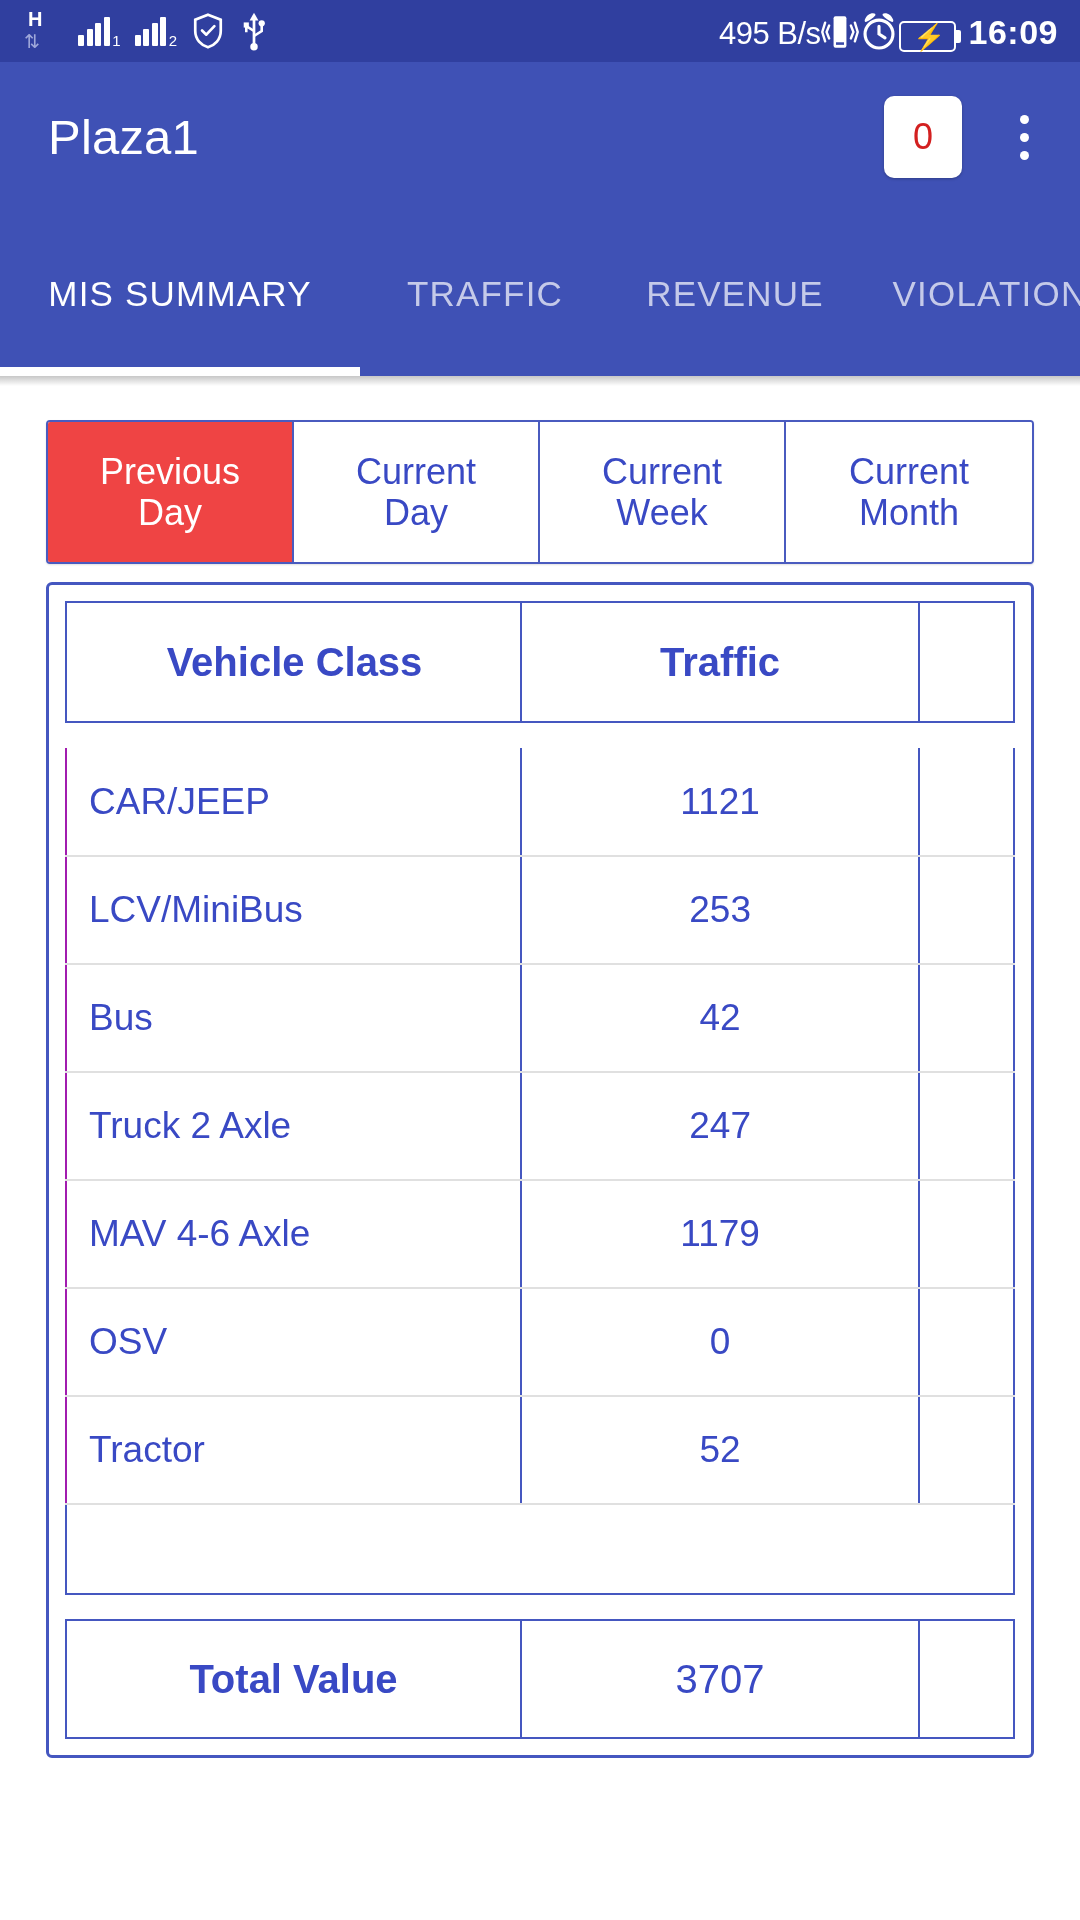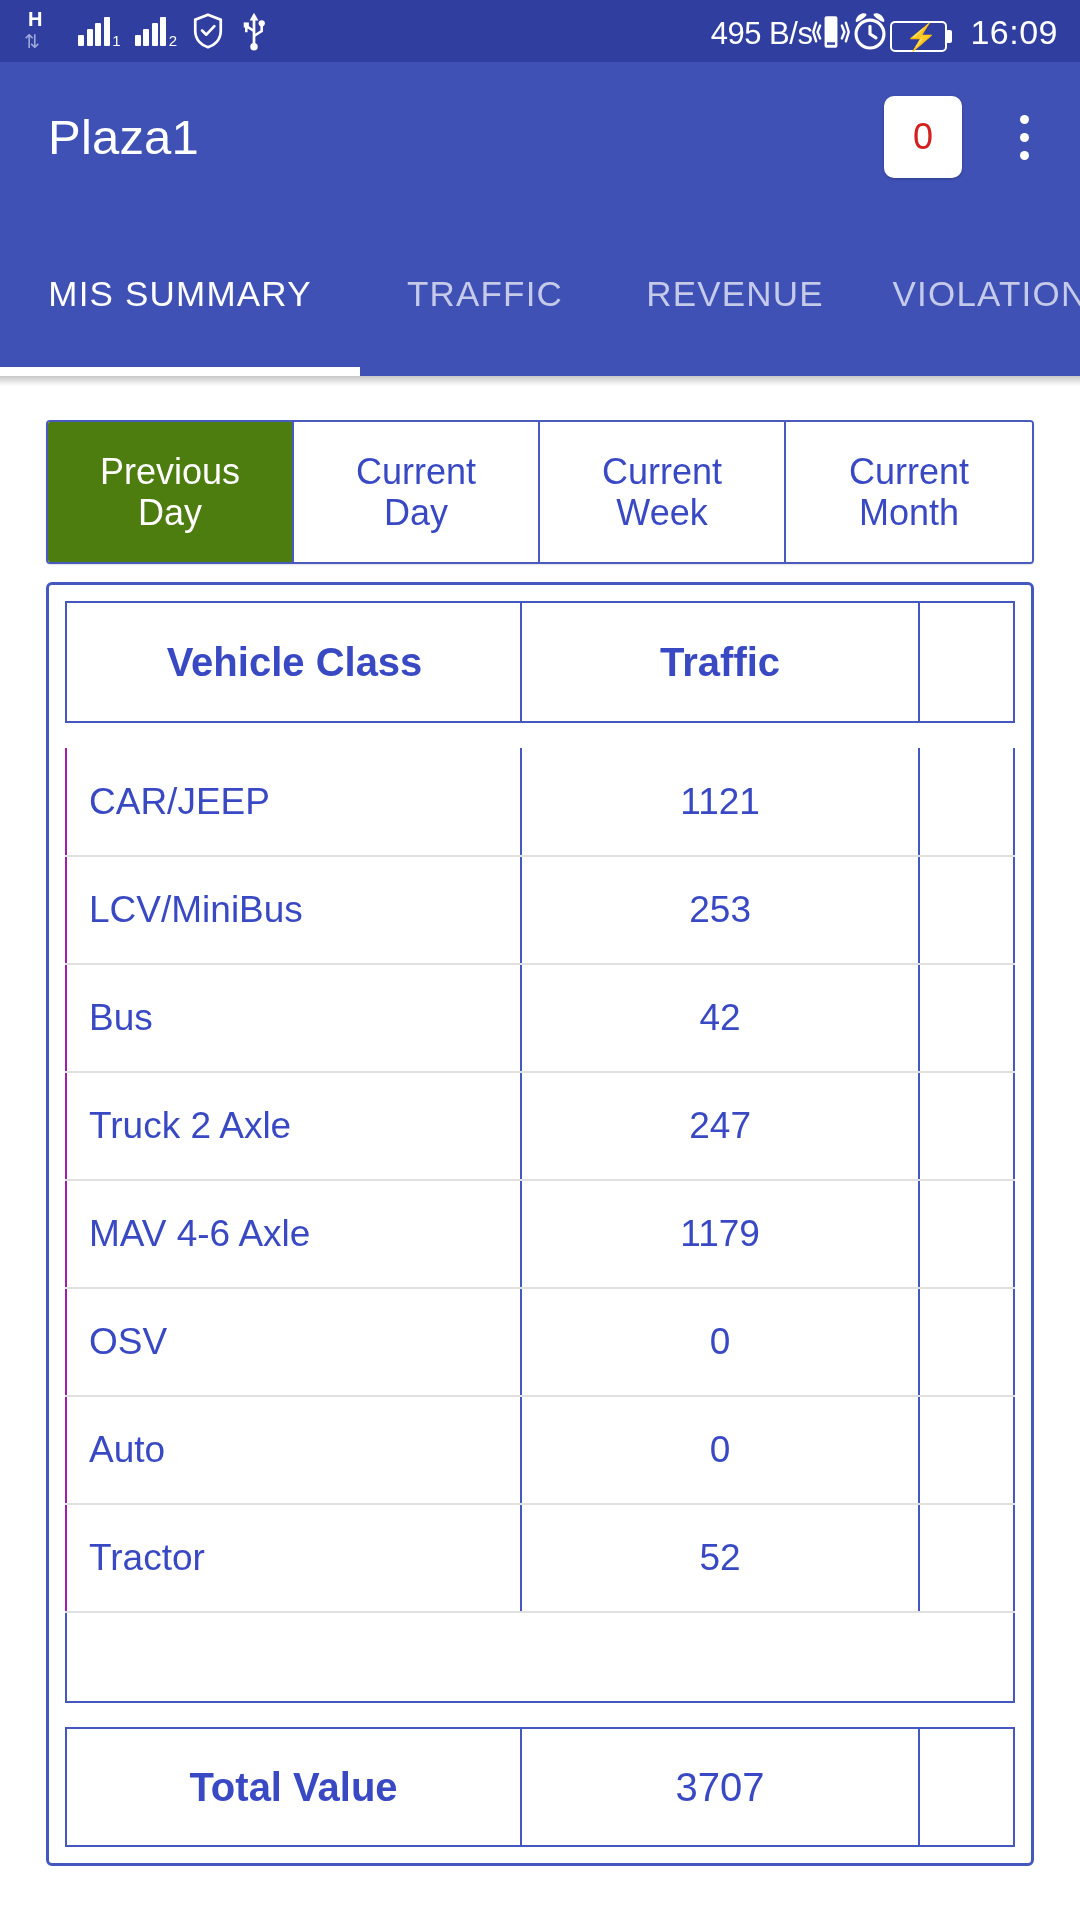--- a/index.html
+++ b/index.html
@@ -43,22 +43,22 @@
     font-size:15px; line-height:1; color:#ffffff;
   }
 
   .ic-svg { display:block; }
 
   .netspeed {
     font-size:31px; font-weight:500; letter-spacing:-0.5px;
     white-space:nowrap;
   }
   .clock {
-    font-size:34px; font-weight:400; letter-spacing:0.5px;
-    margin-left:18px;
+    font-size:34px; font-weight:700; letter-spacing:0.5px;
+    margin-left:8px;
   }
 
   
   .batt { position:relative; width:62px; height:31px; }
   .batt .shell {
     position:absolute; inset:0 5px 0 0;
     border:2.5px solid #ffffff; border-radius:5px;
   }
   .batt .tip {
     position:absolute; right:0; top:9px;
@@ -168,21 +168,21 @@
     line-height:1.15;
     display:flex;
     align-items:center;
     justify-content:center;
     text-align:center;
     border-right:2px solid #4a5bbf;
     padding:0 6px;
   }
   .seg:last-child { border-right:none; }
   .seg.selected {
-    background:#4d7c0f;
+    background:#ef4444;
     color:#ffffff;
   }
 
   
   .table-card {
     margin-top:18px;
     border:3px solid #4557c0;
     border-radius:6px;
     padding:16px;
     background:#ffffff;
@@ -412,25 +412,20 @@
           <td class="label">MAV 4-6 Axle</td>
           <td class="value">1179</td>
           <td class="blank"></td>
         </tr>
         <tr class="rowgroup">
           <td class="label">OSV</td>
           <td class="value">0</td>
           <td class="blank"></td>
         </tr>
         <tr class="rowgroup">
-          <td class="label">Auto</td>
-          <td class="value">0</td>
-          <td class="blank"></td>
-        </tr>
-        <tr class="rowgroup">
           <td class="label">Tractor</td>
           <td class="value">52</td>
           <td class="blank"></td>
         </tr>
 
         <tr class="spacer-row">
           <td colspan="3"></td>
         </tr>
 
         <tr class="gap-row">

